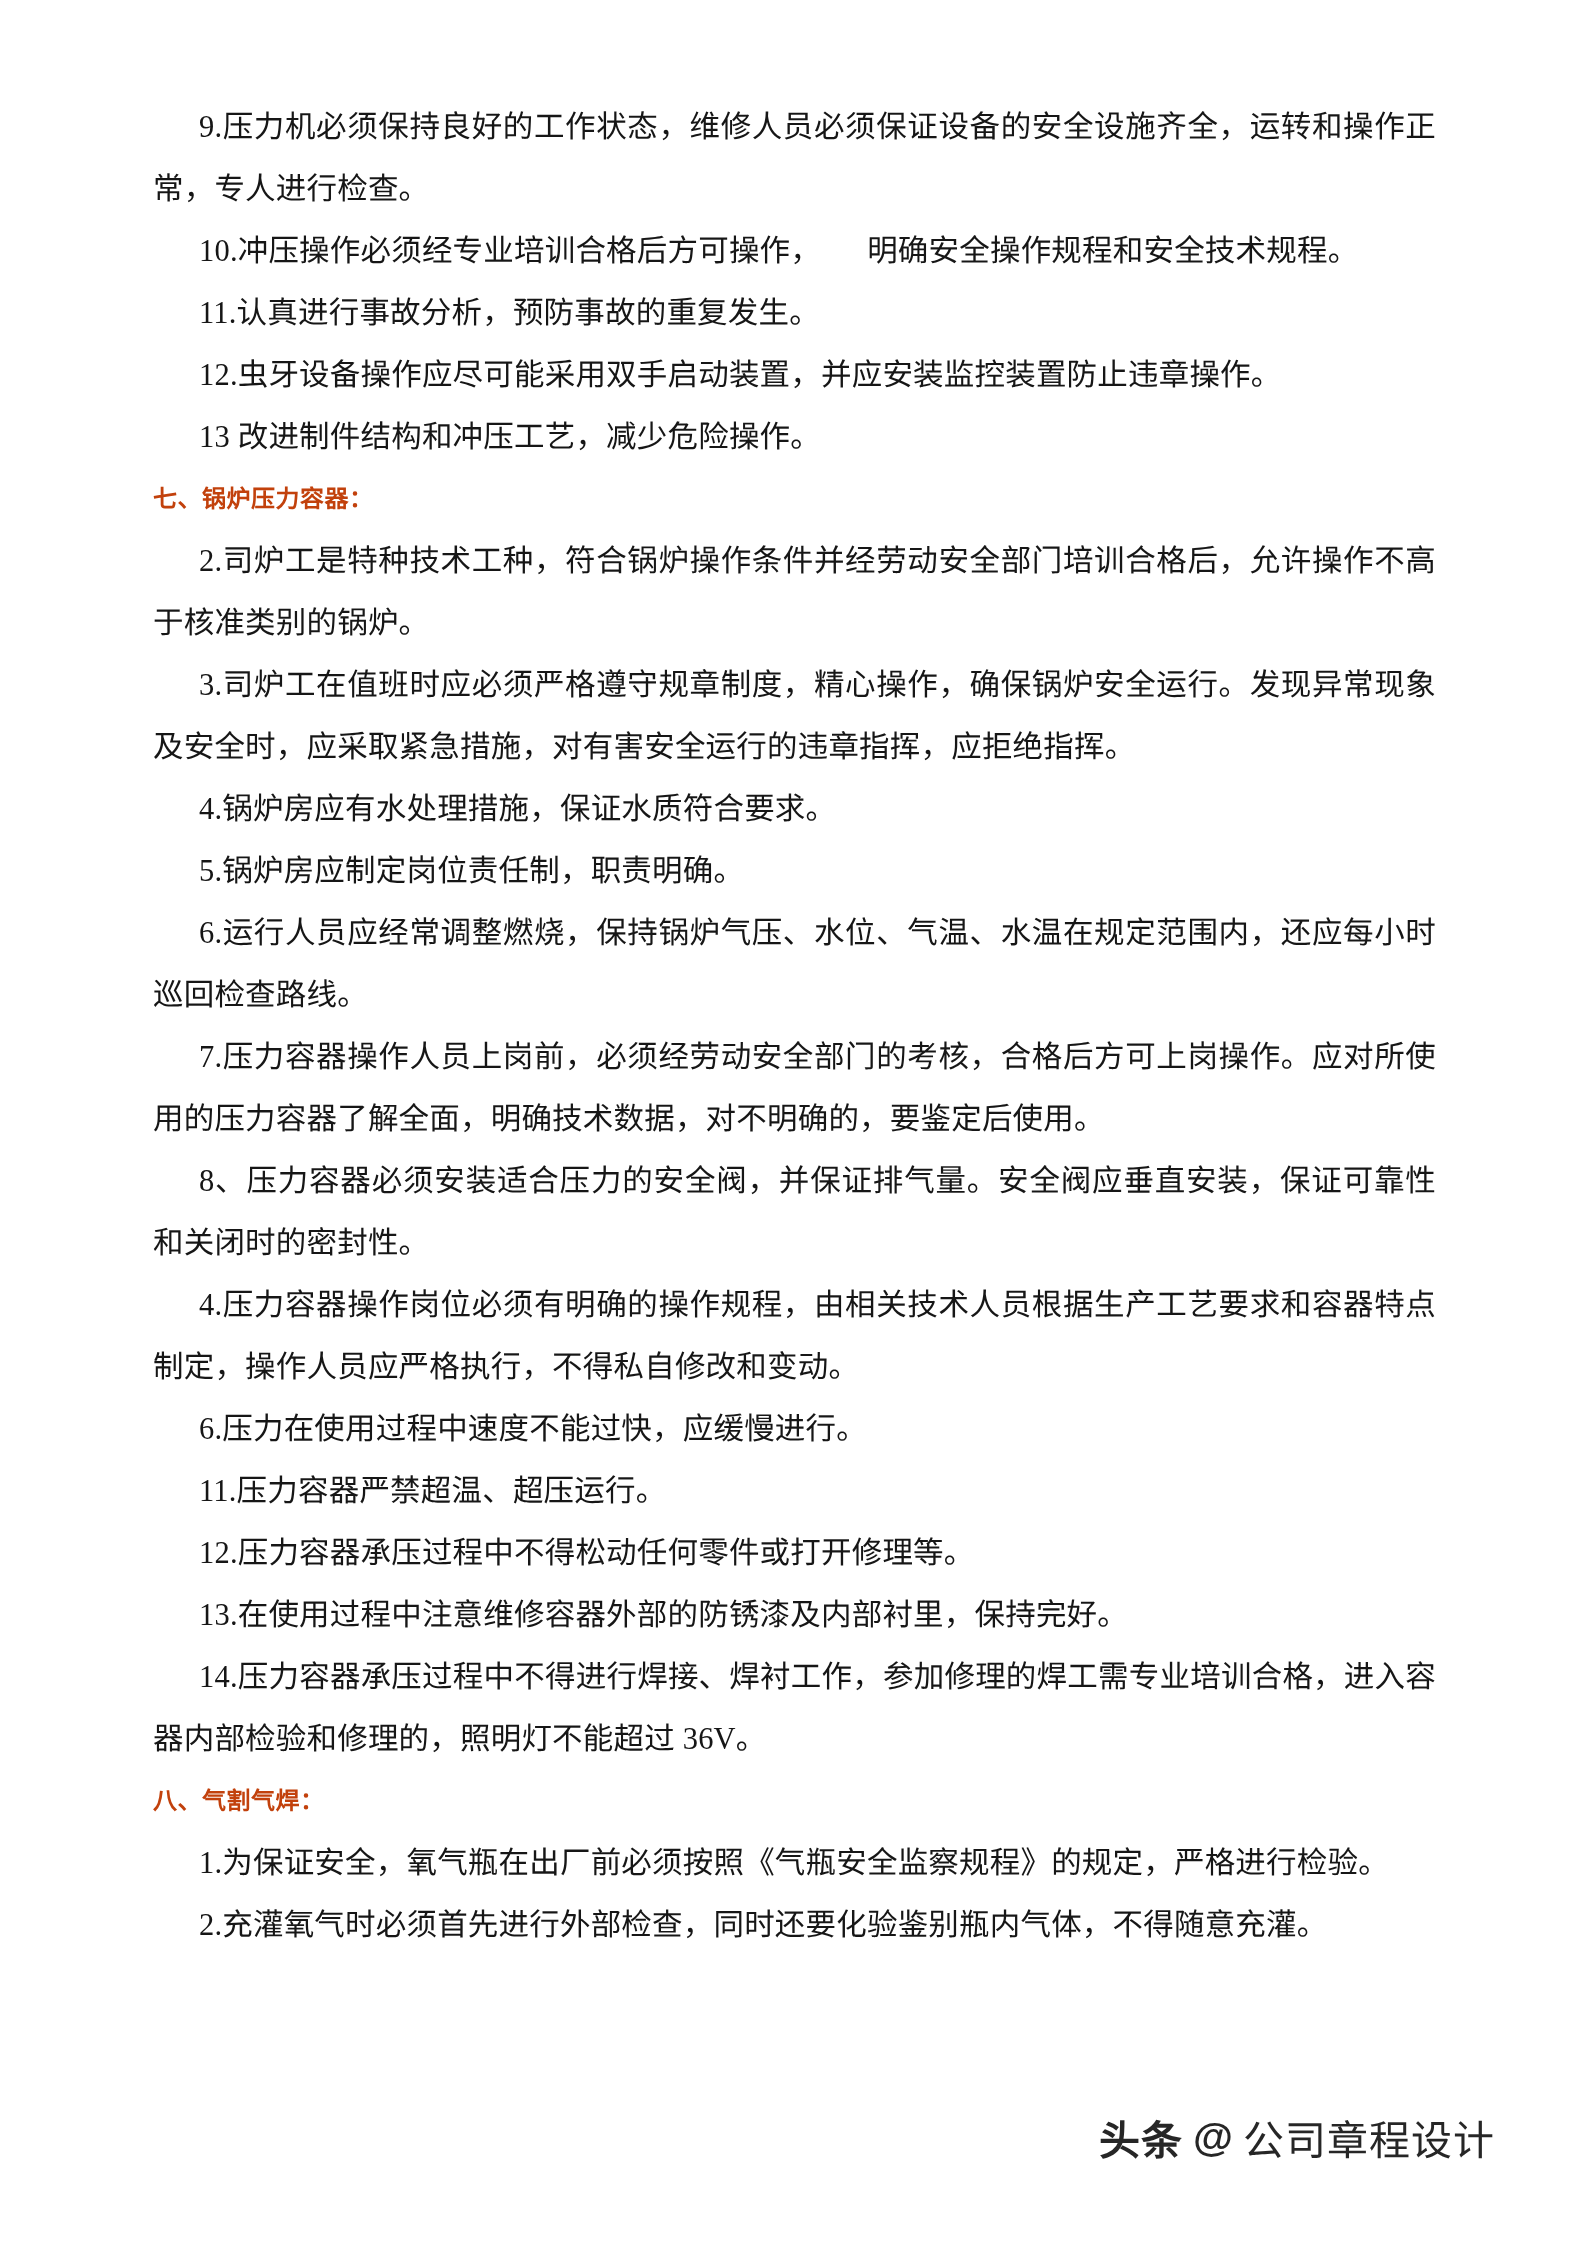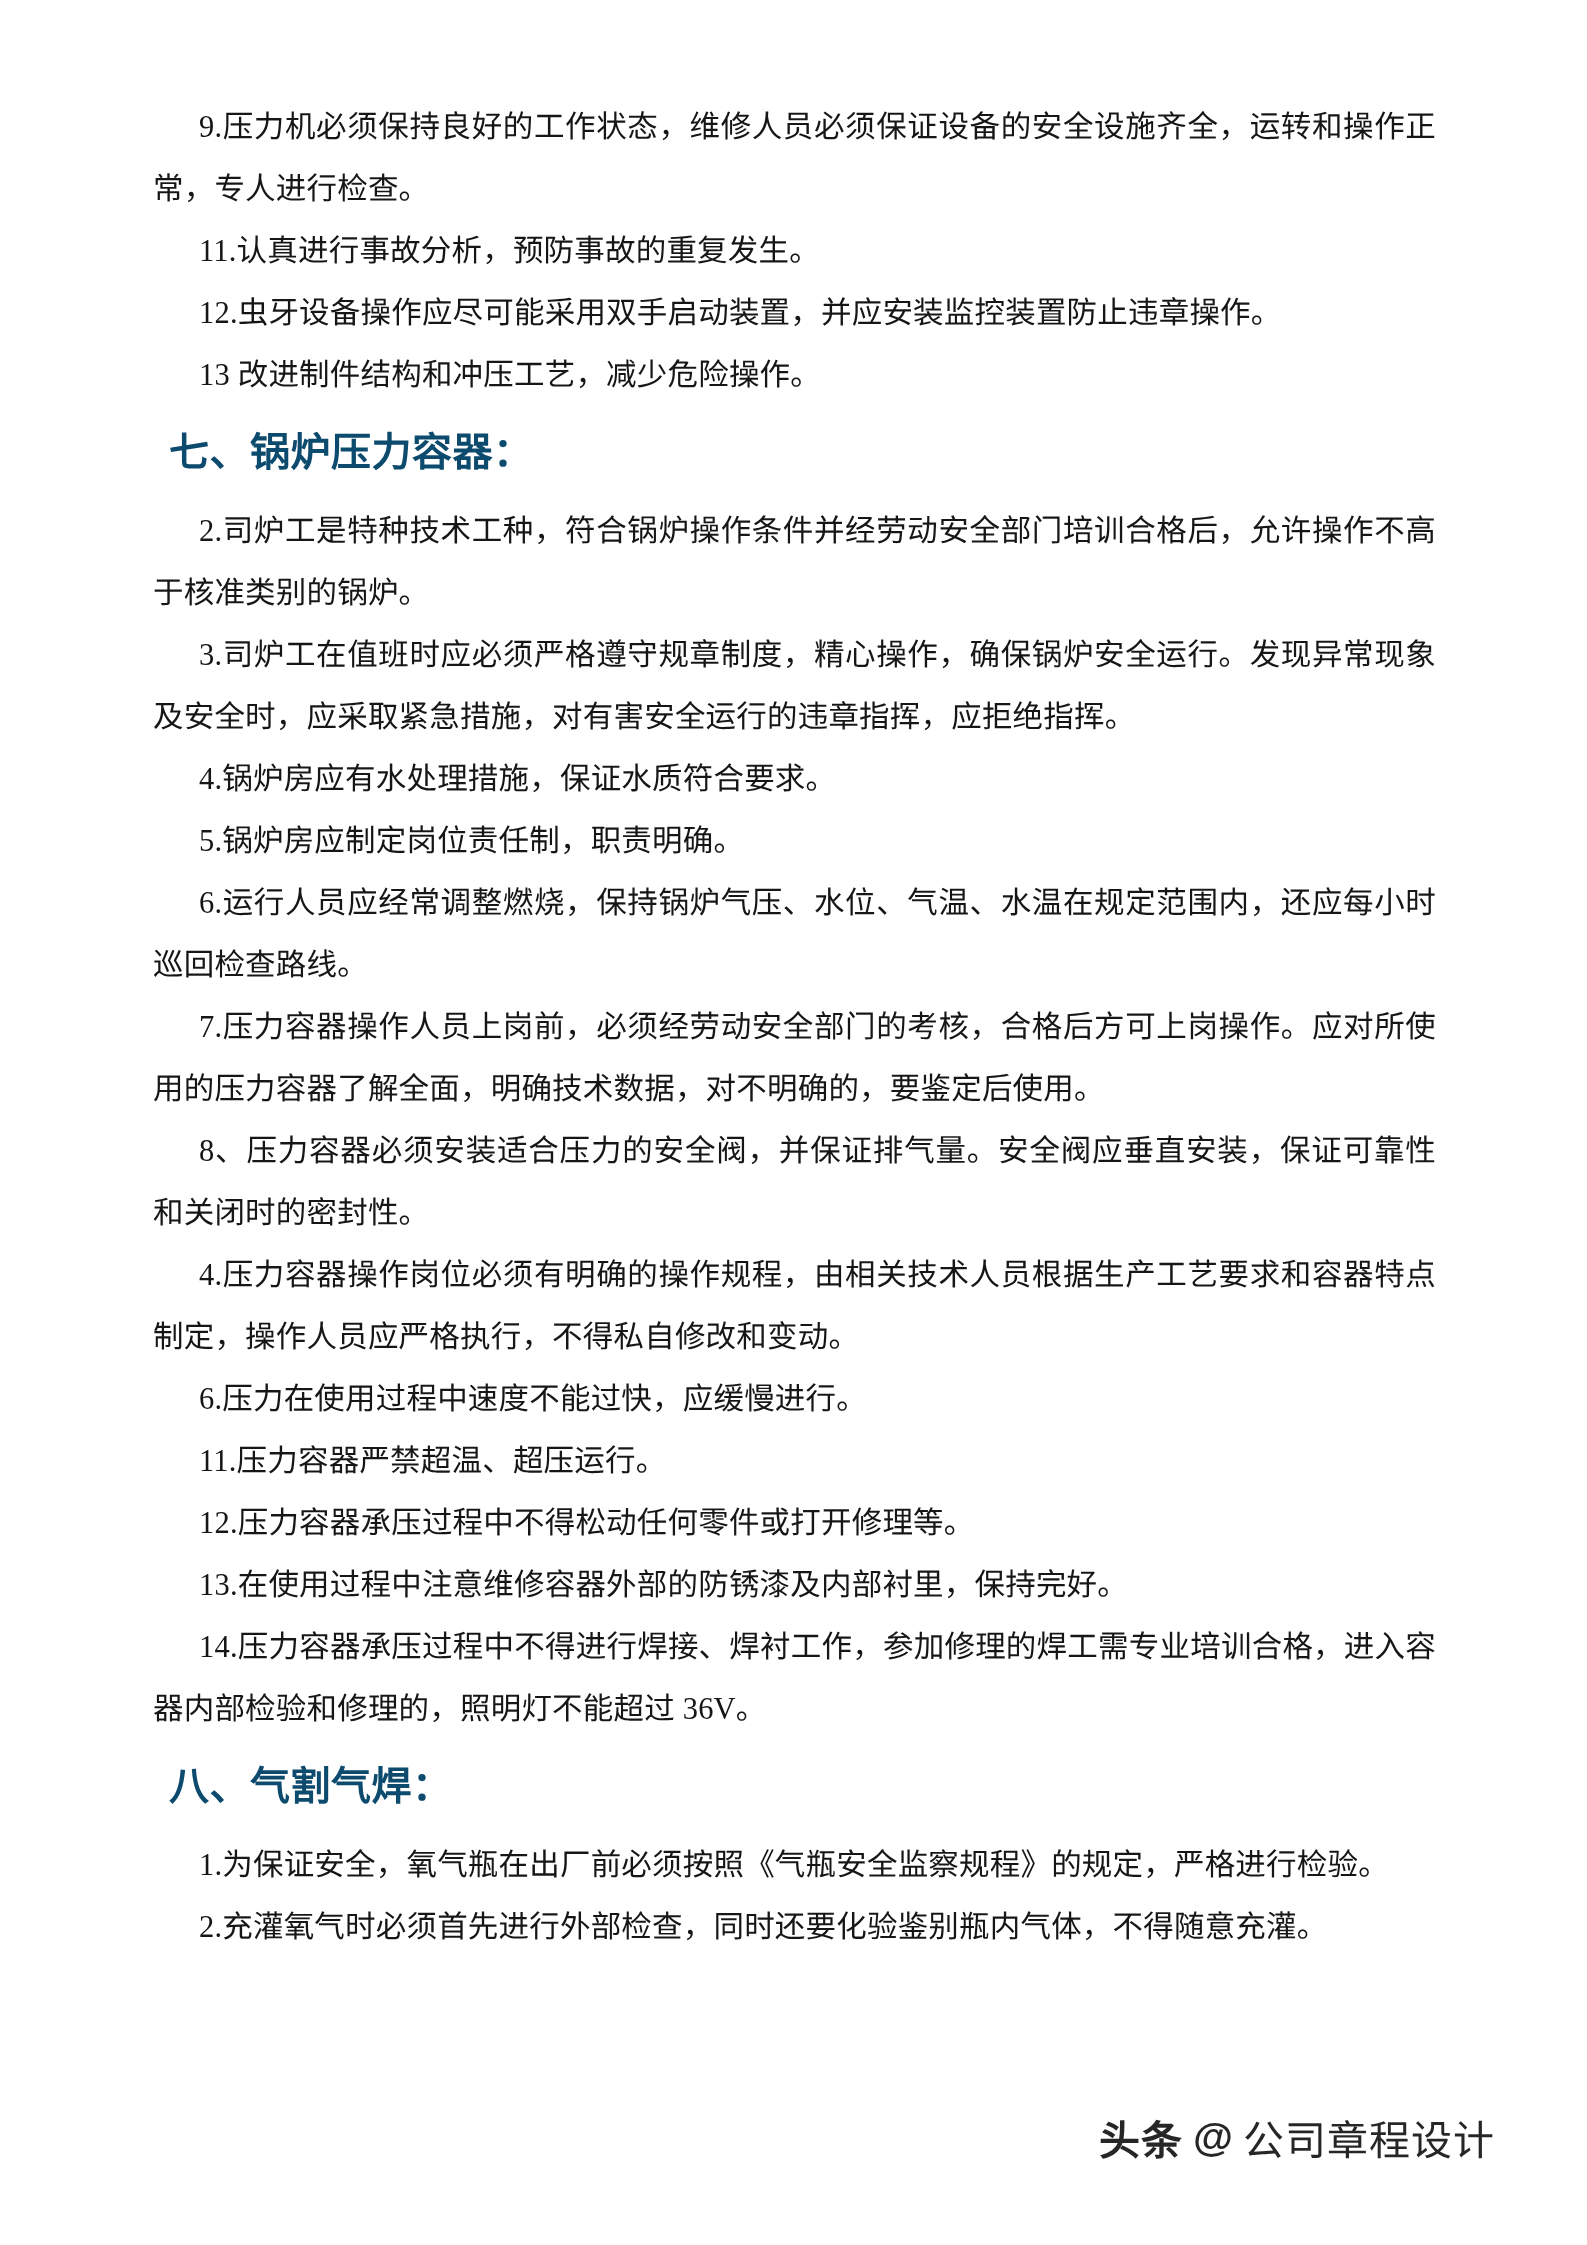--- a/index.html
+++ b/index.html
@@ -33,27 +33,27 @@
     line-height: 62px;
     letter-spacing: 0.2px;
     text-align: justify;
     text-justify: inter-ideograph;
     margin: 0 0 0 0;
     text-indent: 46px;
     word-break: break-all;
     color: #161616;
   }
   .heading {
-    font-size: 40px;
+    font-size: 24px;
     line-height: 62px;
     font-weight: bold;
-    margin: 16px;
+    margin: 0;
     text-indent: 0;
     letter-spacing: 0.5px;
-    color: #0c4a6e;
+    color: #c2410c;
   }
 
   
   .watermark {
     position: absolute;
     right: 92px;
     bottom: 78px;
     display: flex;
     align-items: center;
     gap: 10px;
@@ -77,20 +77,21 @@
     font-weight: normal;
   }
 </style>
 </head>
 <body>
 
 <div class="page">
 
   <div class="content" id="doc-body">
       <p class="para">9.压力机必须保持良好的工作状态，维修人员必须保证设备的安全设施齐全，运转和操作正常，专人进行检查。</p>
+      <p class="para">10.冲压操作必须经专业培训合格后方可操作，　　明确安全操作规程和安全技术规程。</p>
       <p class="para">11.认真进行事故分析，预防事故的重复发生。</p>
       <p class="para">12.虫牙设备操作应尽可能采用双手启动装置，并应安装监控装置防止违章操作。</p>
       <p class="para">13 改进制件结构和冲压工艺，减少危险操作。</p>
       <p class="heading">七、锅炉压力容器：</p>
       <p class="para">2.司炉工是特种技术工种，符合锅炉操作条件并经劳动安全部门培训合格后，允许操作不高于核准类别的锅炉。</p>
       <p class="para">3.司炉工在值班时应必须严格遵守规章制度，精心操作，确保锅炉安全运行。发现异常现象及安全时，应采取紧急措施，对有害安全运行的违章指挥，应拒绝指挥。</p>
       <p class="para">4.锅炉房应有水处理措施，保证水质符合要求。</p>
       <p class="para">5.锅炉房应制定岗位责任制，职责明确。</p>
       <p class="para">6.运行人员应经常调整燃烧，保持锅炉气压、水位、气温、水温在规定范围内，还应每小时巡回检查路线。</p>
       <p class="para">7.压力容器操作人员上岗前，必须经劳动安全部门的考核，合格后方可上岗操作。应对所使用的压力容器了解全面，明确技术数据，对不明确的，要鉴定后使用。</p>

